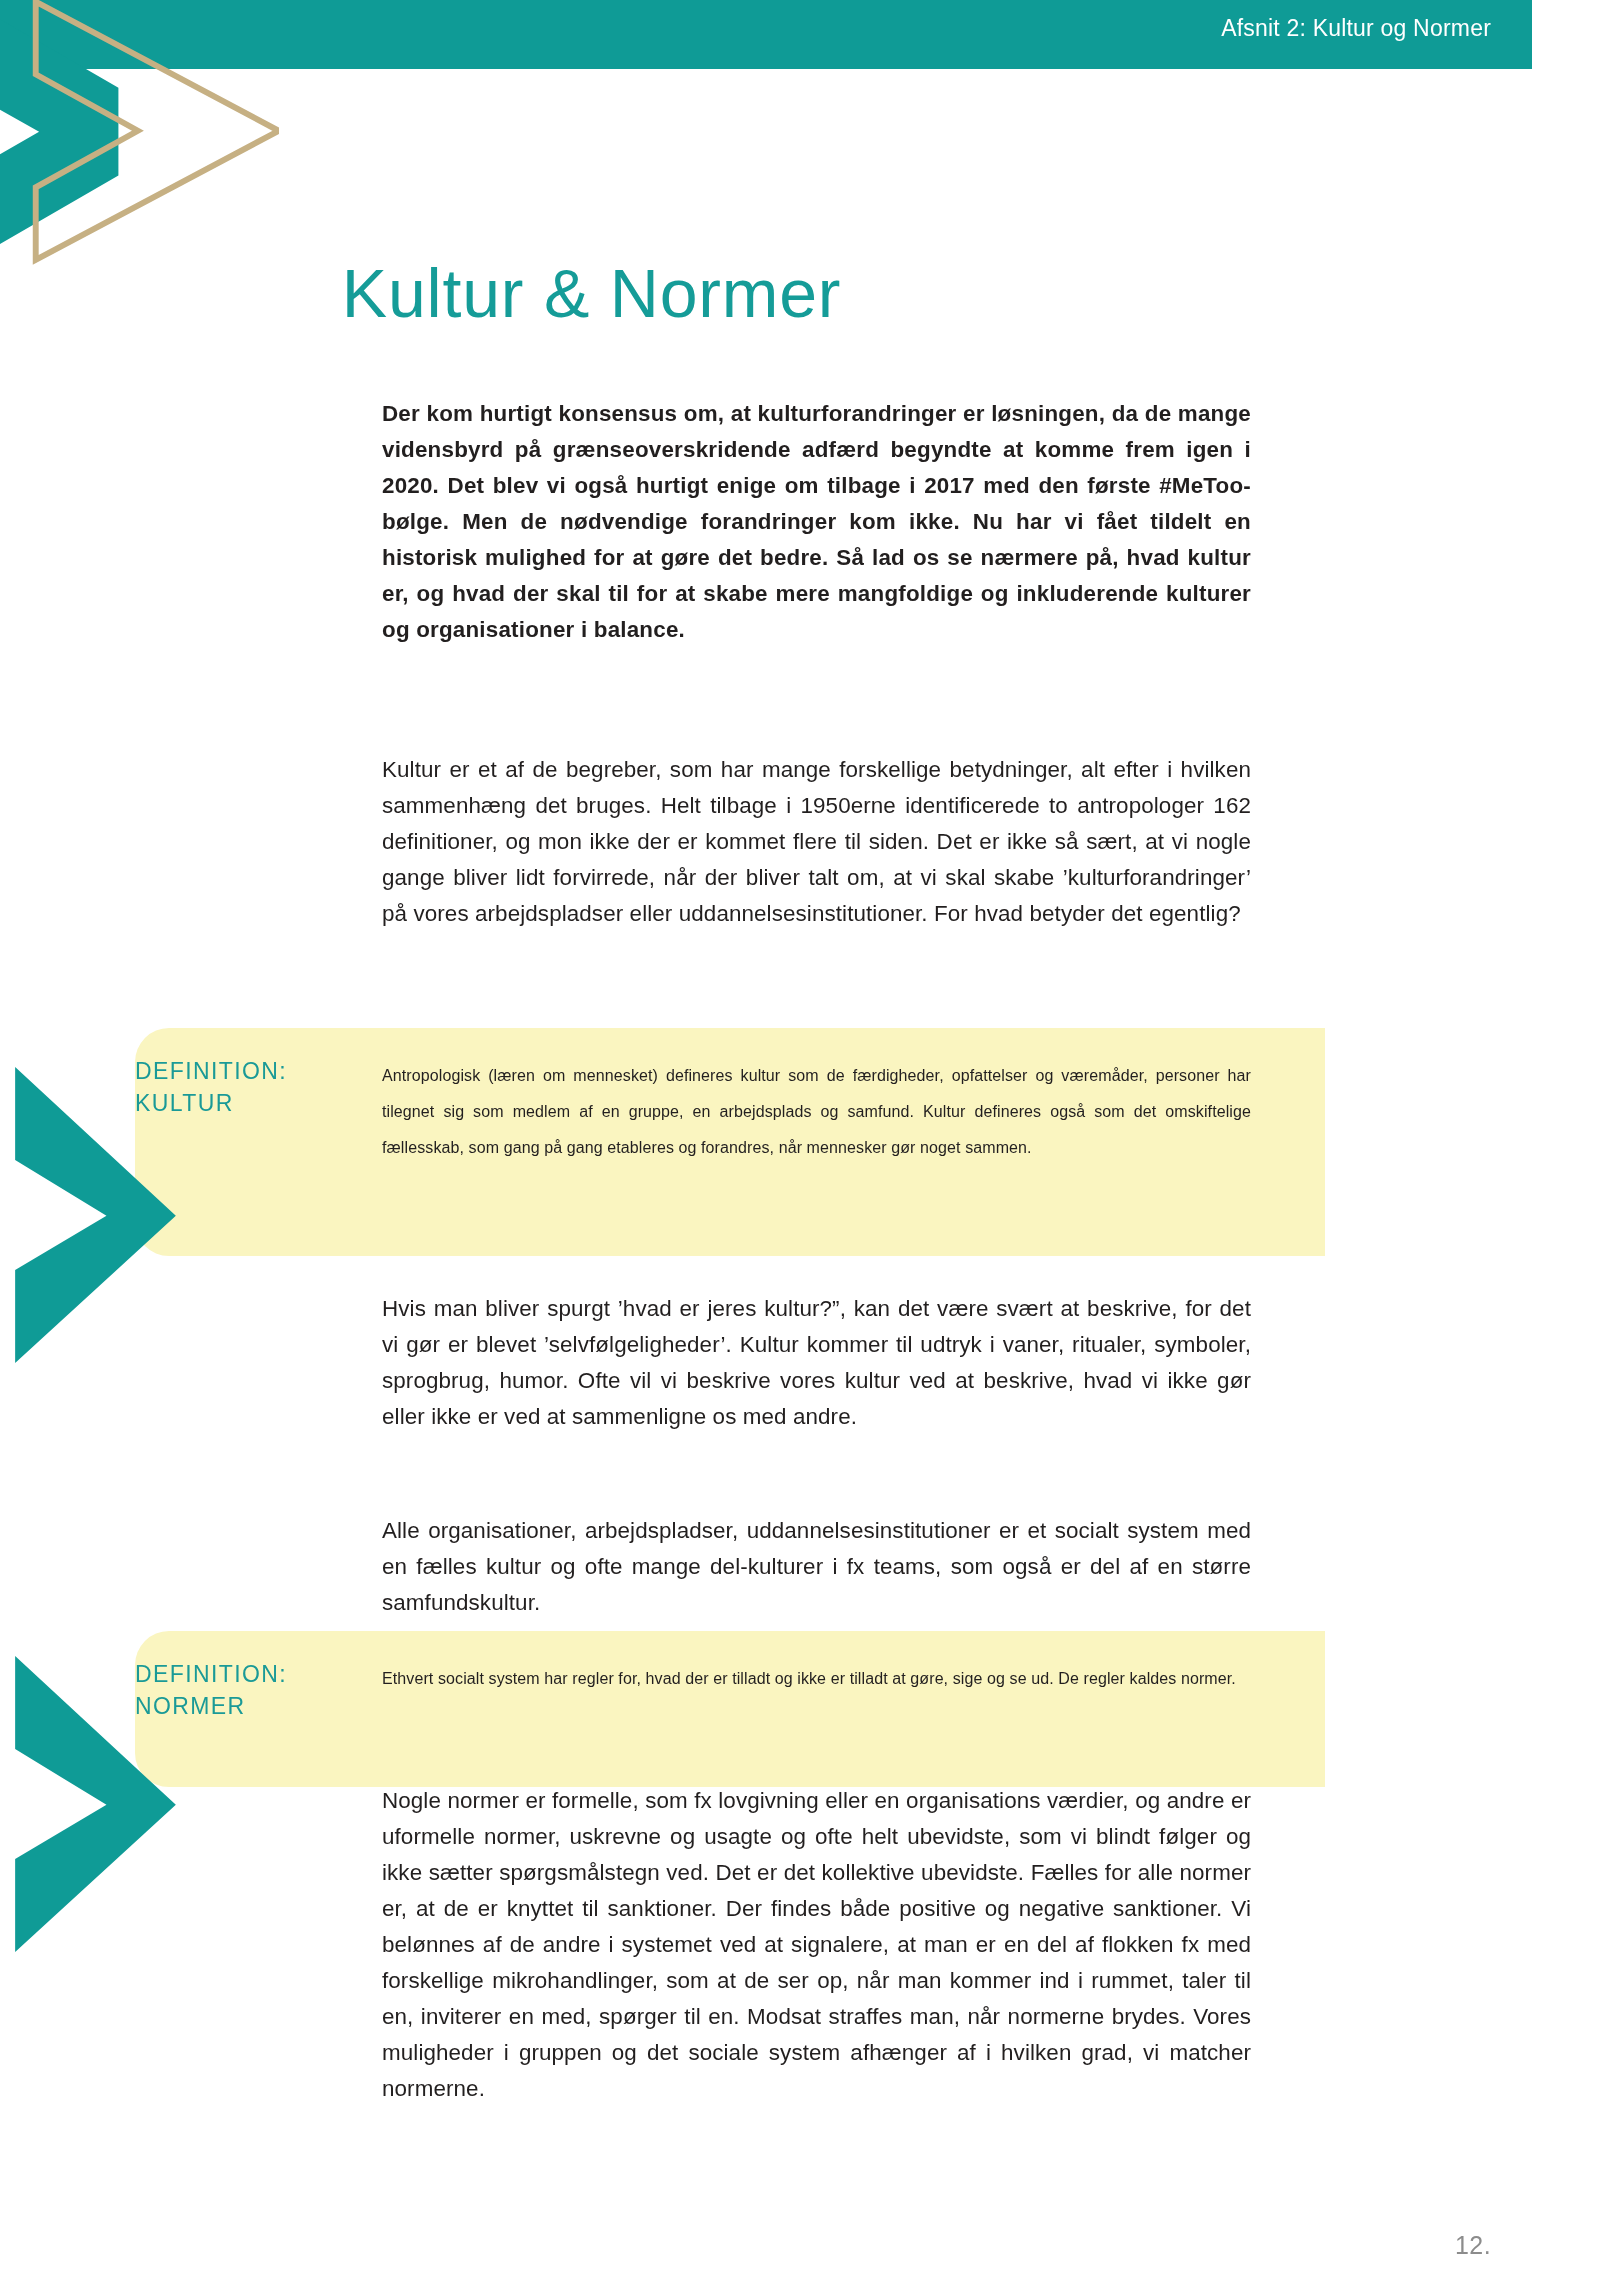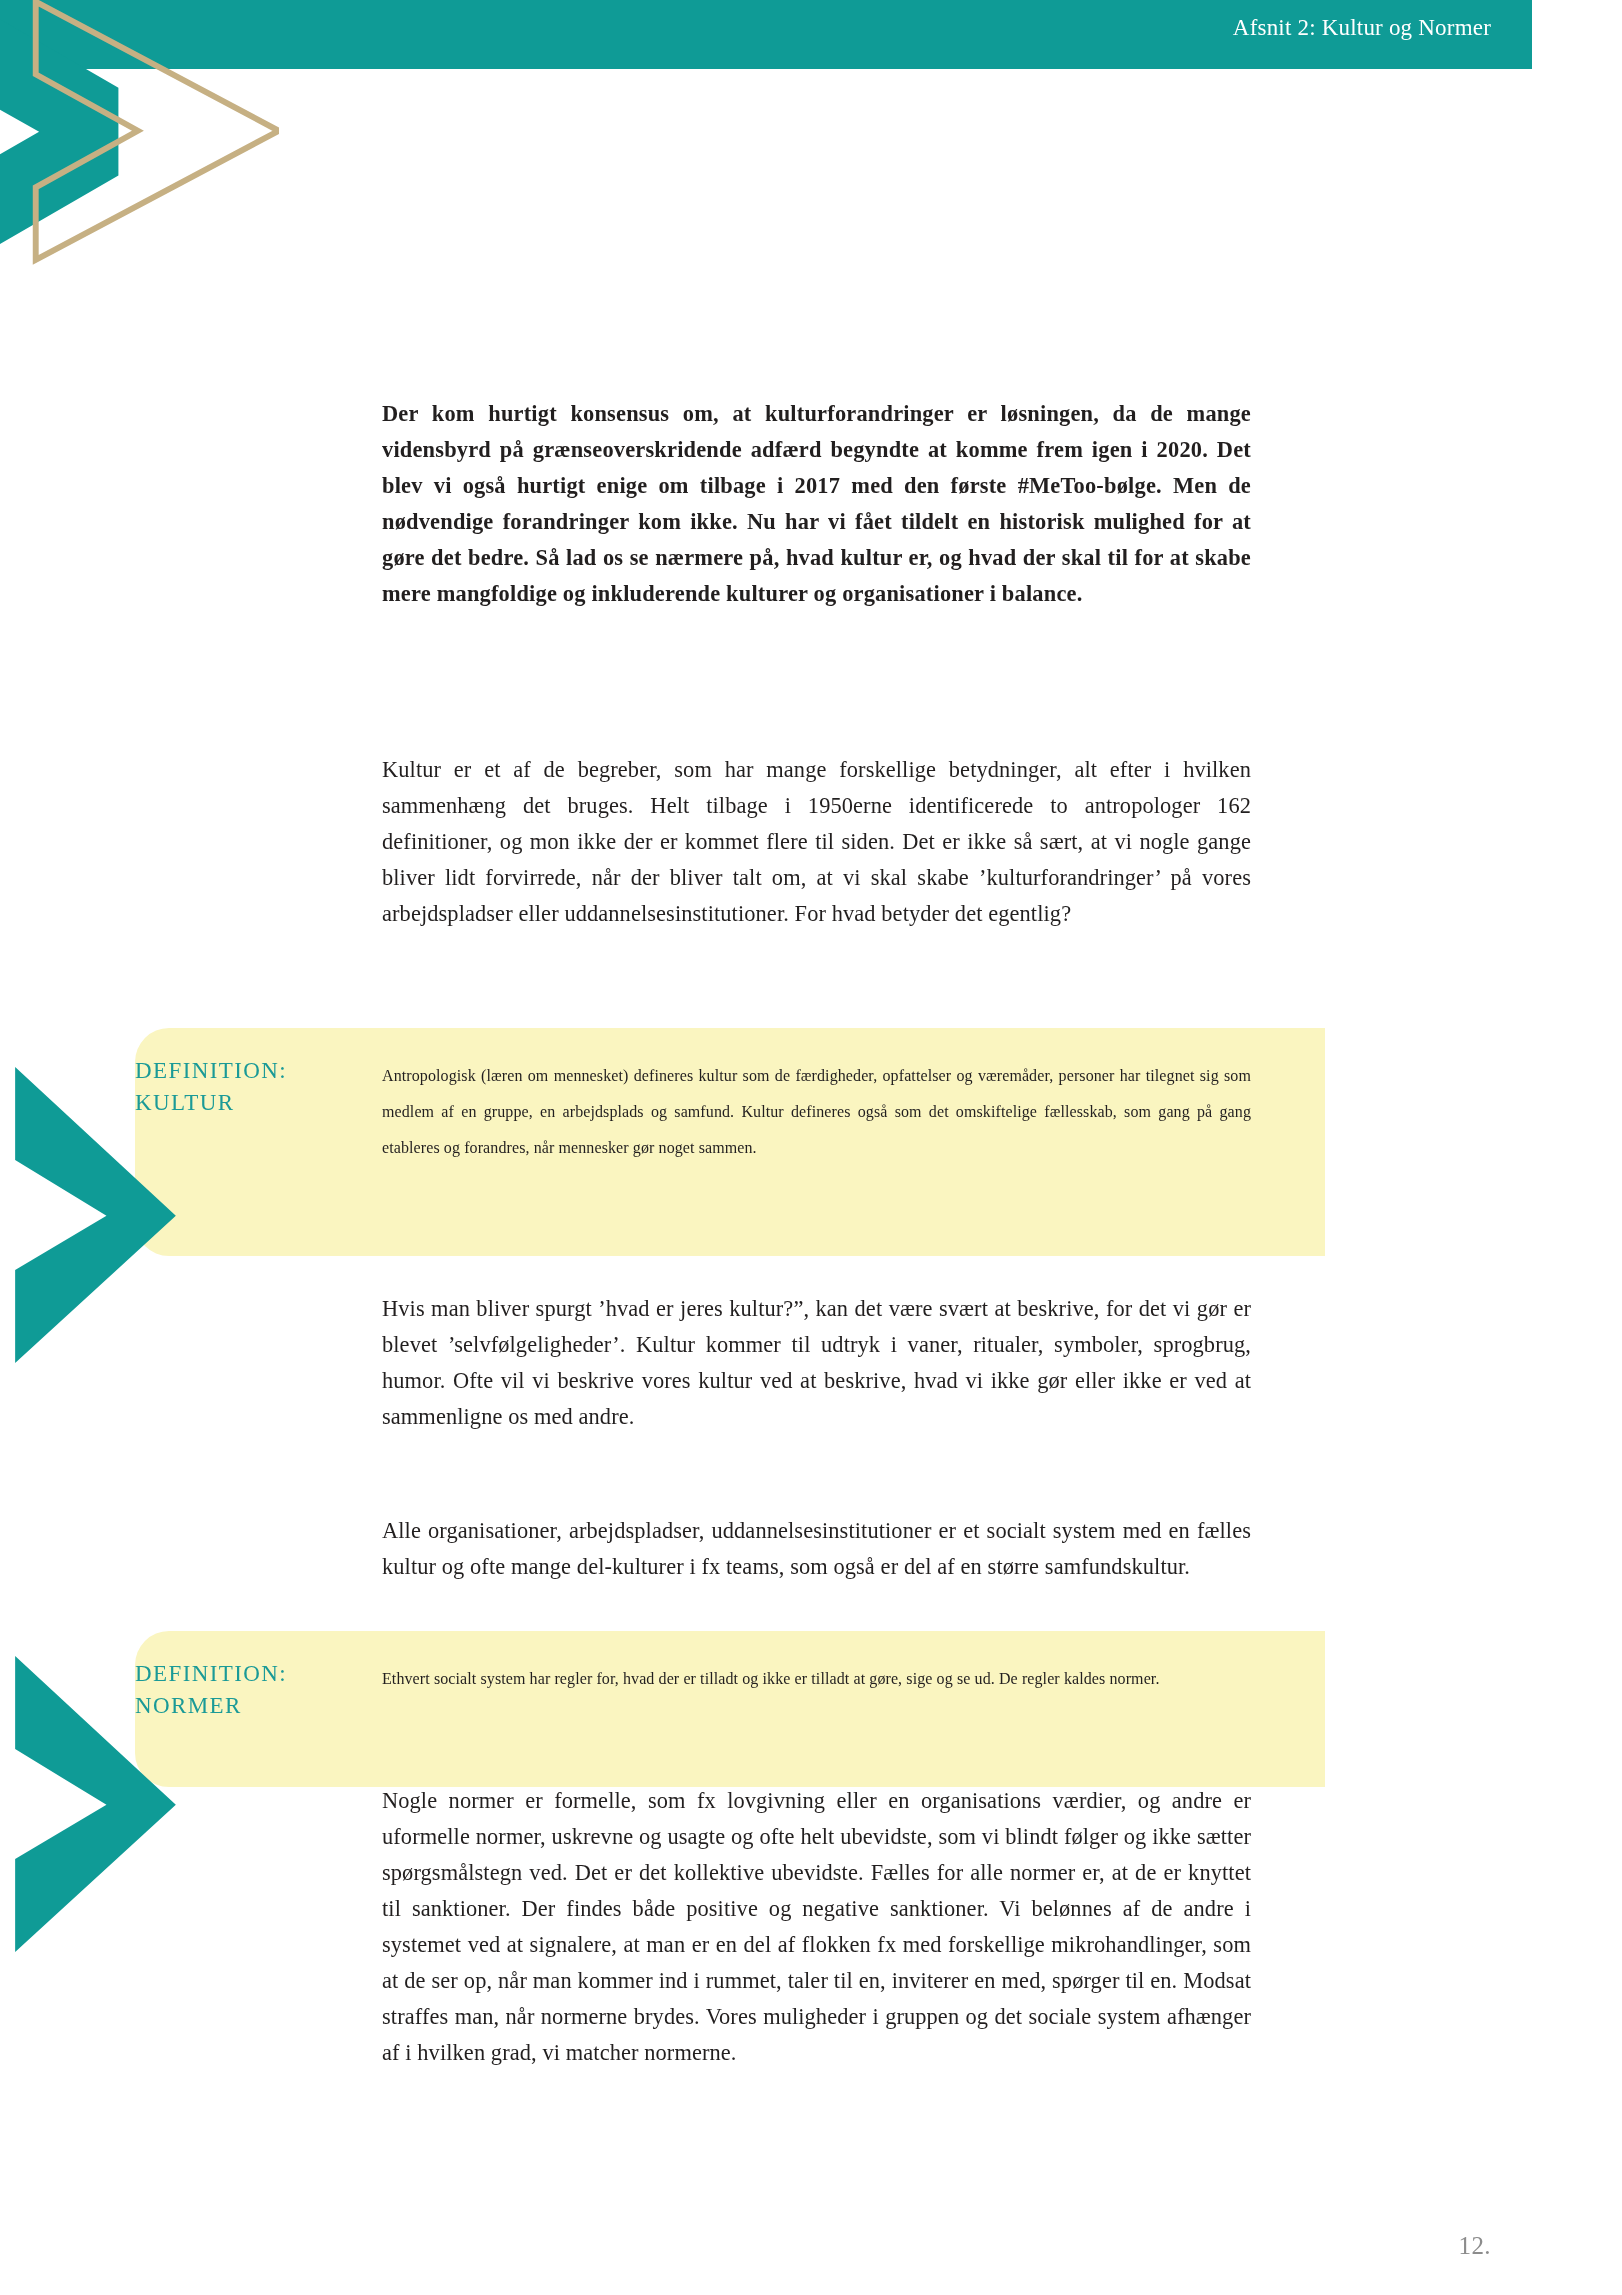--- a/index.html
+++ b/index.html
@@ -9,21 +9,20 @@
   }
   body {
     font-family: "Liberation Sans", sans-serif;
   }
   .page {
     position: relative;
     width: 1532px;
     height: 2295px;
     background: #ffffff;
     overflow: hidden;
-    font-family: Liberation Serif, serif;
   }
 
   
   .header-bar {
     position: absolute;
     top: 0;
     left: 0;
     width: 1623px;
     height: 69px;
     background: #0F9B96;
@@ -148,20 +147,21 @@
 
   <div class="corner-art">
     <svg width="279" height="270" viewBox="0 0 330 320" xmlns="http://www.w3.org/2000/svg">
 
       <polygon points="-40,0 -40,108 46,156 -40,206 -40,312 140,208 140,104" fill="#0F9B96"></polygon>
 
       <polygon points="42,2 42,88 163,155 42,222 42,308 330,155" fill="none" stroke="#C6B083" stroke-width="7"></polygon>
     </svg>
   </div>
 
+  <div class="doc-title">Kultur &amp; Normer</div>
 
   <div class="col" style="top:396px;">
     <p class="body-text lead">Der kom hurtigt konsensus om, at kulturforandringer er løsningen, da de mange vidensbyrd på grænseoverskridende adfærd begyndte at komme frem igen i 2020. Det blev vi også hurtigt enige om tilbage i 2017 med den første #MeToo-bølge. Men de nødvendige forandringer kom ikke. Nu har vi fået tildelt en historisk mulighed for at gøre det bedre. Så lad os se nærmere på, hvad kultur er, og hvad der skal til for at skabe mere mangfoldige og inkluderende kulturer og organisationer i balance.</p>
   </div>
 
   <div class="col" style="top:752px;">
     <p class="body-text">Kultur er et af de begreber, som har mange forskellige betydninger, alt efter i hvilken sammenhæng det bruges. Helt tilbage i 1950erne identificerede to antropologer 162 definitioner, og mon ikke der er kommet flere til siden. Det er ikke så sært, at vi nogle gange bliver lidt forvirrede, når der bliver talt om, at vi skal skabe ’kulturforandringer’ på vores arbejdspladser eller uddannelsesinstitutioner. For hvad betyder det egentlig?</p>
   </div>
 
   <div class="callout" style="top:1028px;">

